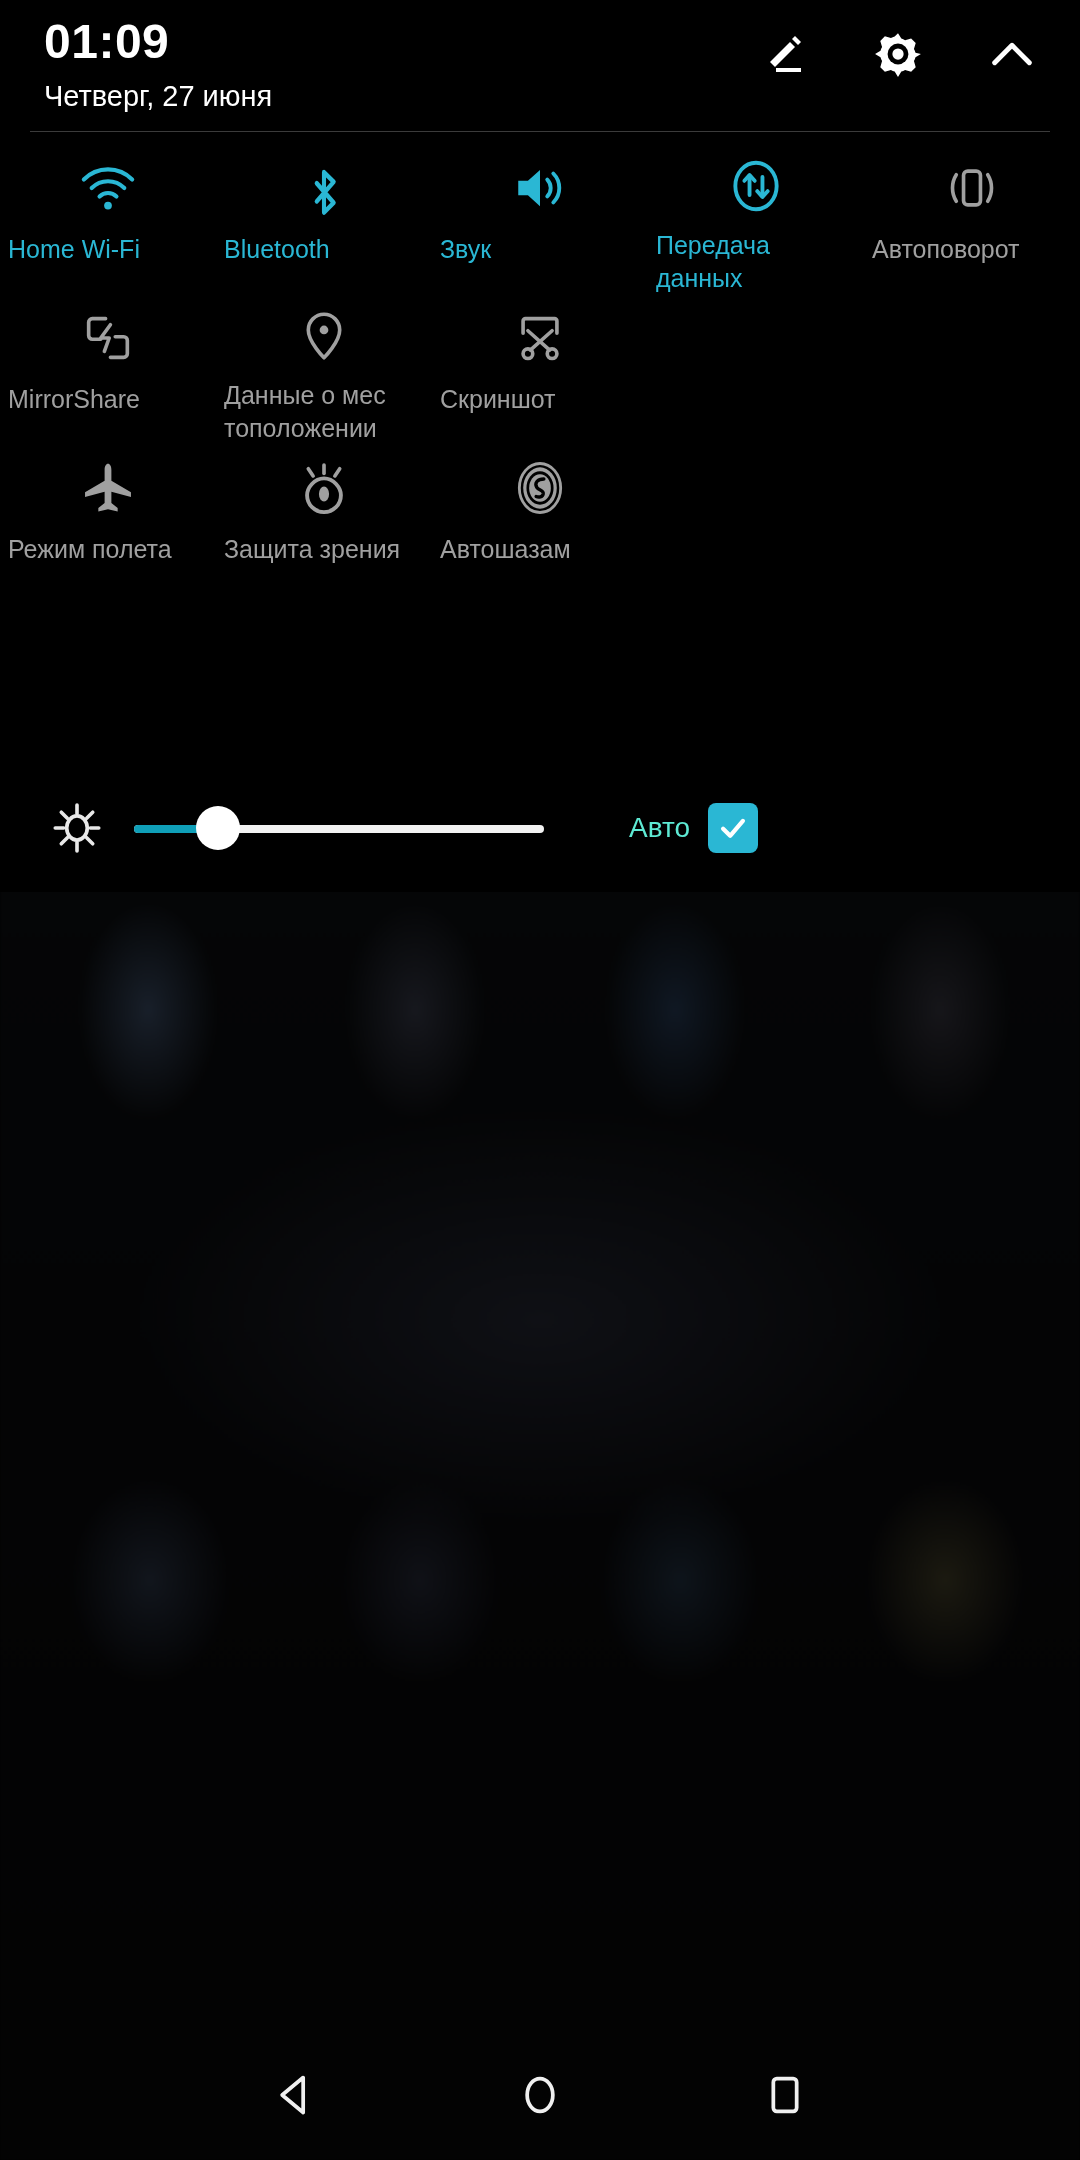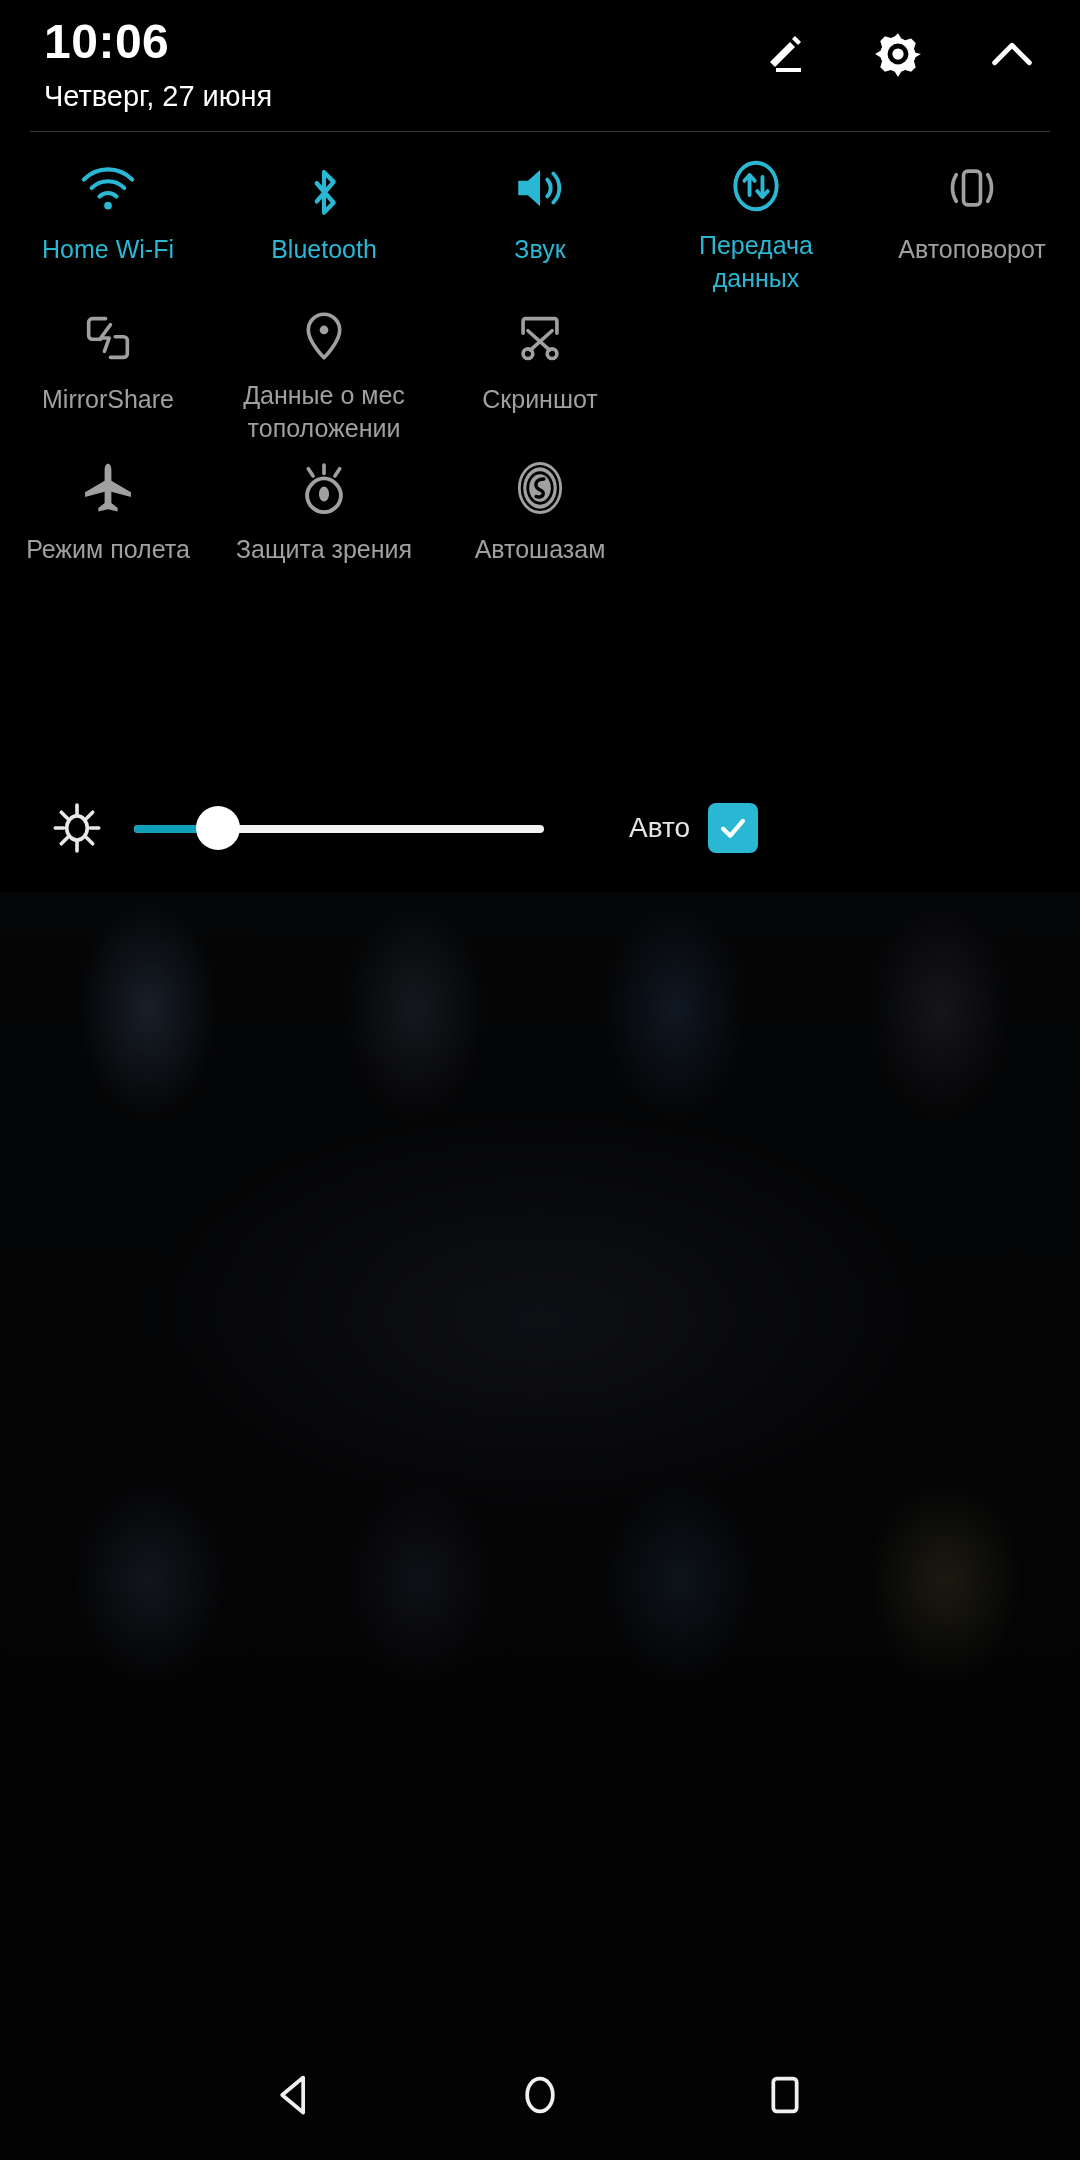--- a/index.html
+++ b/index.html
@@ -111,21 +111,20 @@
     width: 66px;
     height: 66px;
     display: flex;
     align-items: center;
     justify-content: center;
   }
   .tile-label {
     margin-top: 12px;
     font-size: 25px;
     line-height: 33px;
-    text-align: center;
     width: 200px;
     color: #a0a0a0;
     word-wrap: break-word;
   }
   .tile.active .tile-label {
     color: #2ab7d4;
   }
 
   
   #brightness-row {
@@ -170,21 +169,21 @@
     position: absolute;
     left: 62px;
     top: 0px;
     width: 44px; height: 44px;
     border-radius: 50%;
     background: #ffffff;
   }
   #auto-label {
     margin-left: 85px;
     font-size: 28px;
-    color: #e5e5e5;
+    color: #5eead4;
   }
   #auto-checkbox {
     margin-left: 18px;
     width: 50px; height: 50px;
     border-radius: 8px;
     background: #2ab7d4;
     display: flex;
     align-items: center;
     justify-content: center;
   }
@@ -210,21 +209,21 @@
   }
 </style>
 </head>
 <body>
 
 <div id="wallpaper"></div>
 
 <div id="panel">
 
   <div id="status-header">
-    <div id="clock">10:06</div>
+    <div id="clock">01:09</div>
     <div id="date">Четверг, 27 июня</div>
 
     <div class="header-actions">
       <div class="header-btn">
         <svg width="48" height="48" viewBox="0 0 48 48">
           <path d="M10 32 L30 12 L35 17 L15 37 Z" fill="#fff"></path>
           <path d="M32 9 L35 6 L41 12 L38 15 Z" fill="#fff"></path>
           <rect x="16" y="38" width="25" height="4" fill="#fff"></rect>
         </svg>
       </div>

